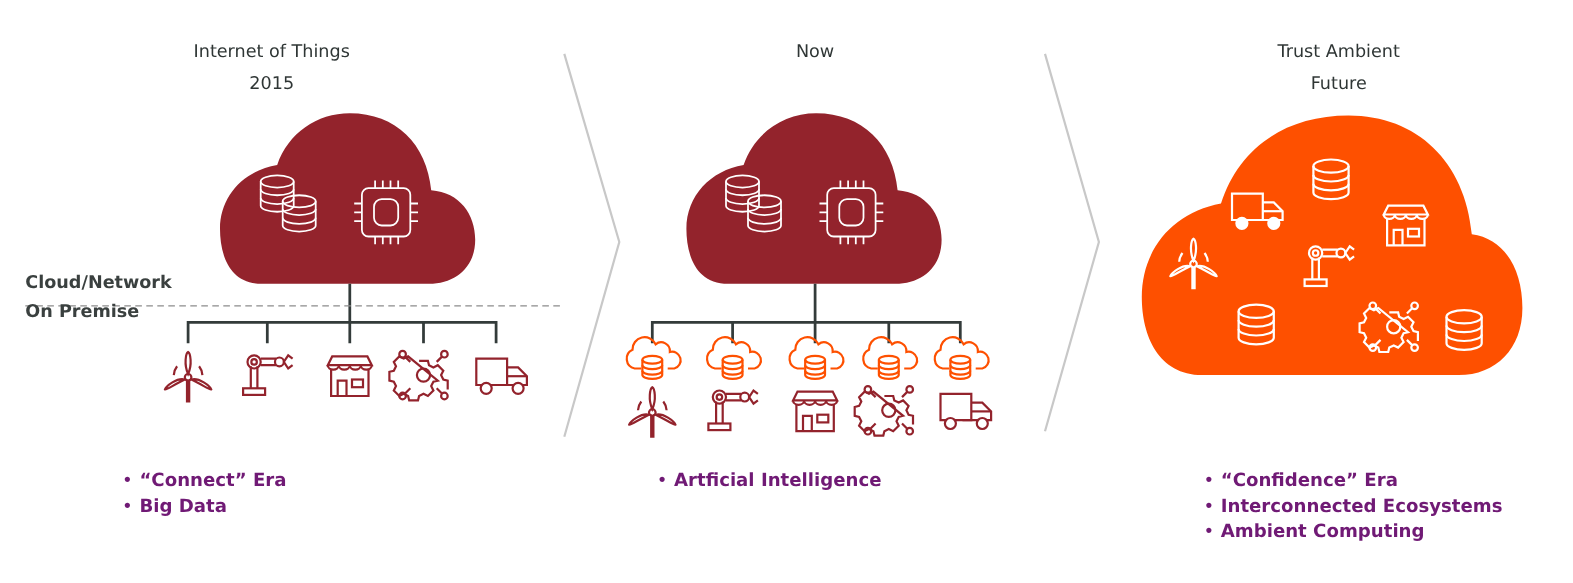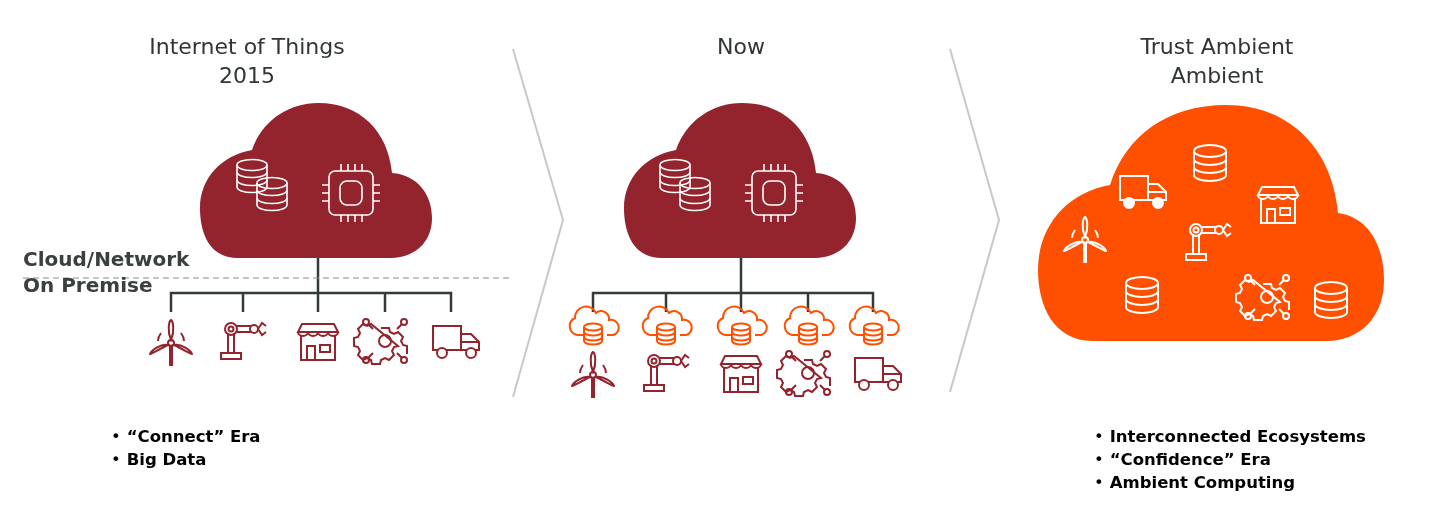--- a/index.html
+++ b/index.html
@@ -1,21 +1,21 @@
 <!DOCTYPE html>
 <html><head>
 <meta charset="utf-8">
 <style>
   html, body { margin: 0; padding: 0; background: #ffffff; }
   body { width: 1430px; height: 530px; position: relative; overflow: hidden;
          font-family: "DejaVu Sans", "Liberation Sans", sans-serif; color: #333b3a; }
-  .title { position: absolute; text-align: center; width: 360px; font-size: 22px; line-height: 29px; color: #2f3635; }
+  .title { position: absolute; text-align: center; width: 360px; font-size: 16px; line-height: 29px; color: #2f3635; }
   .title .sub { display: block; }
-  .zone-label { position: absolute; font-size: 20px; color: #3a403f; font-weight: 600; }
-  .bullets { position: absolute; font-size: 16.5px; line-height: 23px; color: #000000; font-weight: 600; list-style: none; margin: 0; padding: 0; }
+  .zone-label { position: absolute; font-size: 16px; color: #3a403f; font-weight: 600; }
+  .bullets { position: absolute; font-size: 16.5px; line-height: 23px; color: #701a75; font-weight: 600; list-style: none; margin: 0; padding: 0; }
   .bullets li::before { content: "\2022"; margin-right: 6px; font-weight: 400; }
   svg { position: absolute; left: 0; top: 0; overflow: visible; }
 </style>
 </head>
 <body>
 
 <svg width="0" height="0" style="position:absolute">
   <defs>
     <path id="cloud-shape" d="M38,155 C8,155 0,128 0,105 C0,75 22,52 52,47 C62,18 88,0 118,0 C160,0 188,28 192,70 C218,72 232,92 232,115 C232,140 214,155 190,155 Z"></path>
     <path id="cloud-shape-big" d="M55,236 C15,236 0,200 0,165 C0,122 28,88 72,80 C88,30 130,0 188,0 C250,0 294,42 300,108 C330,112 346,140 346,175 C346,212 322,236 288,236 Z"></path>
@@ -192,25 +192,26 @@
     </g>
   <g transform="translate(808,373)" stroke="#93232c">
       <use href="#ico-gear"></use>
     </g>
   <g transform="translate(879,372)" stroke="#93232c">
       <use href="#ico-truck"></use>
     </g>
 </svg>
 
 <ul class="bullets" style="left:597px; top:425px;">
+  <li>Artficial Intelligence</li>
 </ul>
 
 <div class="title" style="left:1037px; top:32px;">
   <span>Trust Ambient</span>
-  <span class="sub">Ambient</span>
+  <span class="sub">Future</span>
 </div>
 
 <svg width="1430" height="530">
   <g transform="translate(1038,105)">
     <use href="#cloud-shape-big" fill="#fe5000"></use>
   </g>
   <g transform="translate(1144,190)" stroke="#ffffff">
       <use href="#ico-truck"></use>
     </g>
   <g transform="translate(1210,163)" stroke="#ffffff">
@@ -230,16 +231,16 @@
     </g>
   <g transform="translate(1267,297)" stroke="#ffffff">
       <use href="#ico-gear"></use>
     </g>
   <g transform="translate(1331,300)" stroke="#ffffff">
       <use href="#ico-db"></use>
     </g>
 </svg>
 
 <ul class="bullets" style="left:1094px; top:425px;">
+  <li>“Confidence” Era</li>
   <li>Interconnected Ecosystems</li>
-  <li>“Confidence” Era</li>
   <li>Ambient Computing</li>
 </ul>
 
 </body></html>

